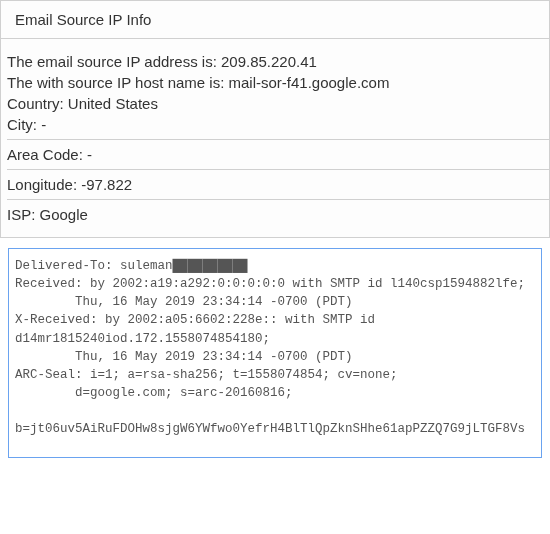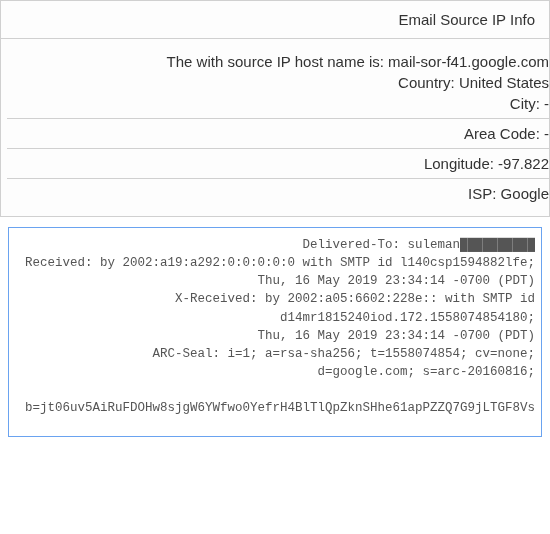--- a/index.html
+++ b/index.html
@@ -1,19 +1,18 @@
 <!DOCTYPE html>
 <html><head>
   <meta charset="utf-8">
   <style>
     * {
       margin: 0;
       padding: 0;
       box-sizing: border-box;
-      text-align: right;
     }
     body {
       font-family: "Segoe UI", Tahoma, sans-serif;
       font-size: 14px;
       background: #ffffff;
       color: #333;
       width: 550px;
     }
     .header-section {
       border: 1px solid #d0d0d0;
@@ -59,20 +58,21 @@
     }
   </style>
 </head>
 <body>
 
 <div class="header-section">
   <div class="header-title">Email Source IP Info</div>
 </div>
 
 <div class="info-section">
+  <div class="info-line">The email source IP address is: 209.85.220.41</div>
   <div class="info-line">The with source IP host name is: mail-sor-f41.google.com</div>
   <div class="info-line">Country: United States</div>
   <div class="info-line">City: -</div>
   <div class="divider"></div>
   <div class="info-line">Area Code: -</div>
   <div class="divider"></div>
   <div class="info-line">Longitude: -97.822</div>
   <div class="divider"></div>
   <div class="info-line">ISP: Google</div>
 </div>

